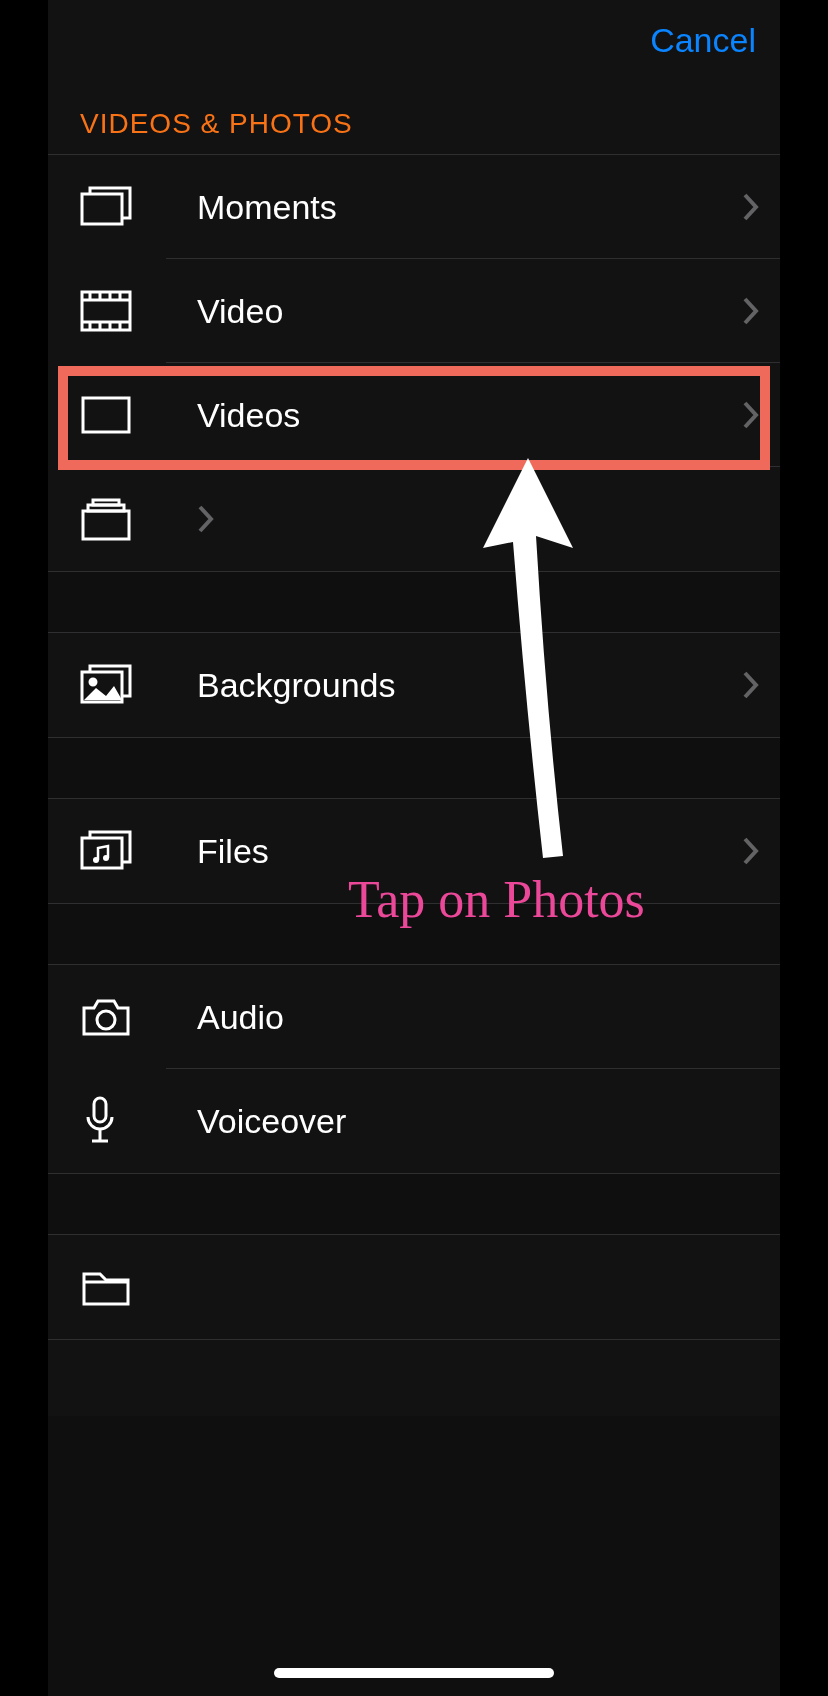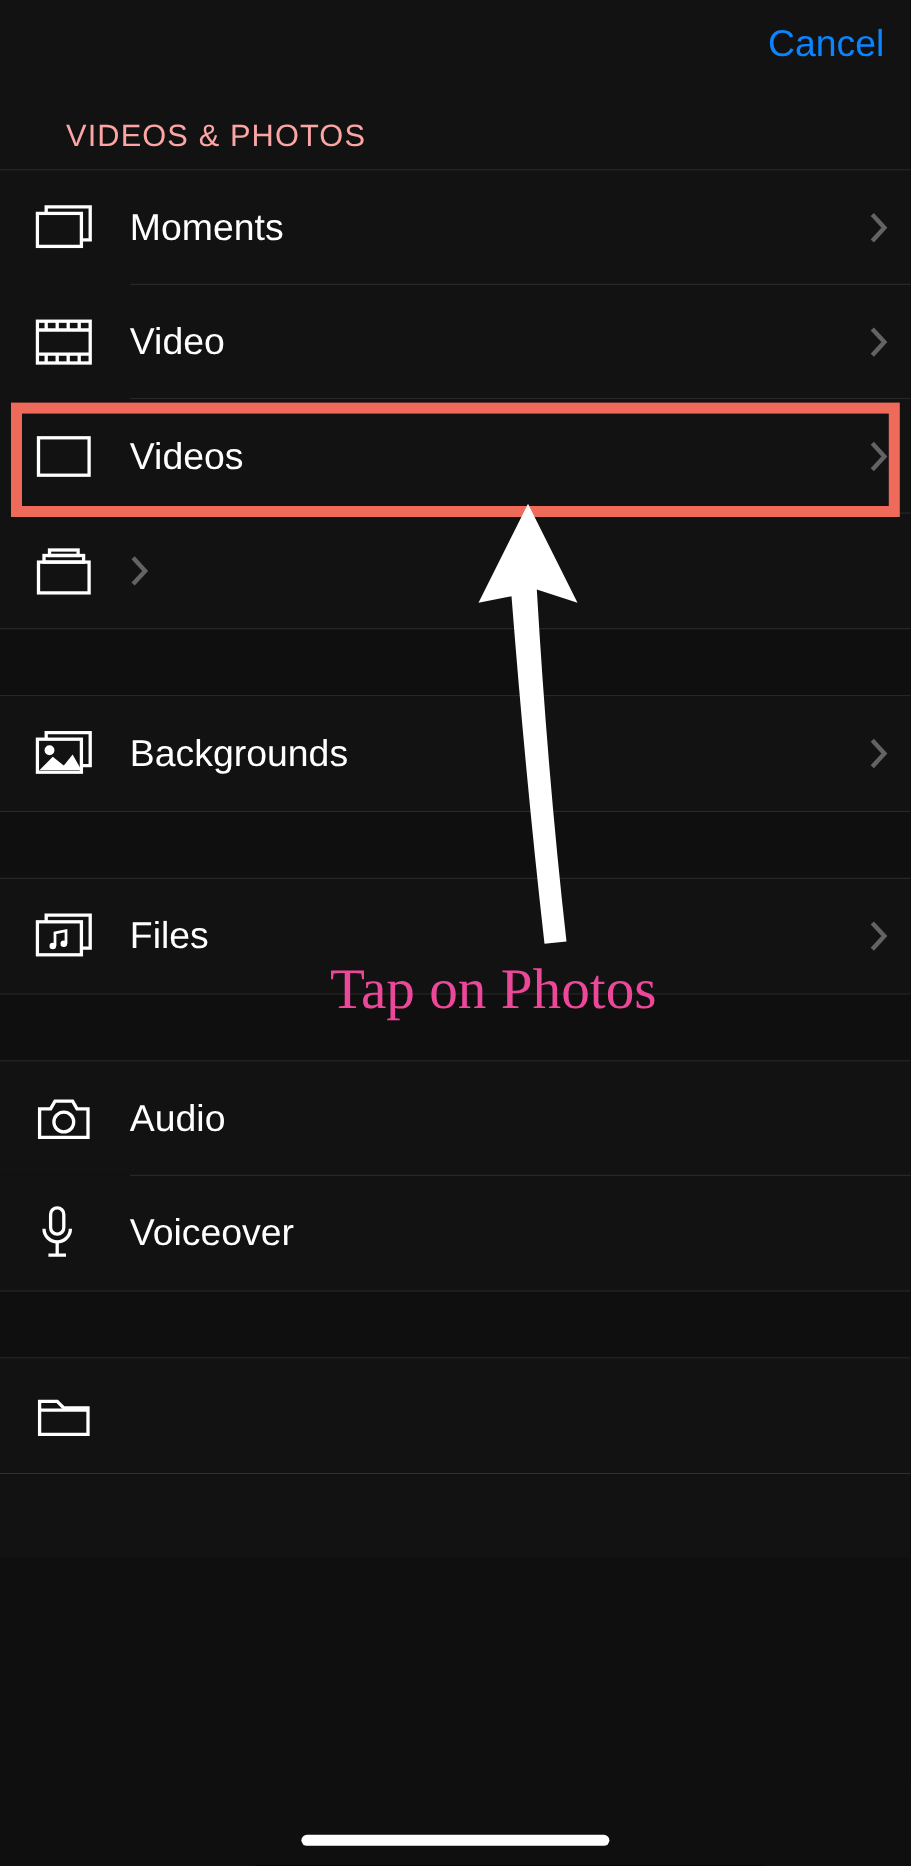--- a/index.html
+++ b/index.html
@@ -1,49 +1,49 @@
 <!DOCTYPE html>
 <html><head>
 <meta charset="utf-8">
 <style>
   html,body{margin:0;padding:0;background:#000;font-family:-apple-system,BlinkMacSystemFont,"Helvetica Neue",Arial,sans-serif;}
   .screen{
     position:relative;
-    width:828px;
+    width:732px;
     height:1696px;
     margin:0 auto;
     background:#121212;
     overflow:hidden;
   }
   .top-bar{
     height:80px;
     display:flex;
     justify-content:flex-end;
     align-items:center;
     padding:0 24px;
   }
   .cancel{
     color:#0a84ff;
     font-size:34px;
   }
   .section-header{
     padding:28px 32px 14px 32px;
-    color:#fca5a5;
+    color:#f97316;
     font-size:28px;
     letter-spacing:1px;
     text-transform:uppercase;
-    margin-left:28px;
   }
   .row{
     display:flex;
     align-items:center;
     height:104px;
     padding:0 20px 0 32px;
     background:#121212;
     position:relative;
+    gap:31px;
   }
   .row + .row .divider,
   .row .divider{
     position:absolute;
     bottom:0;
     left:118px;
     right:0;
     height:1px;
     background:#2f2f31;
   }

